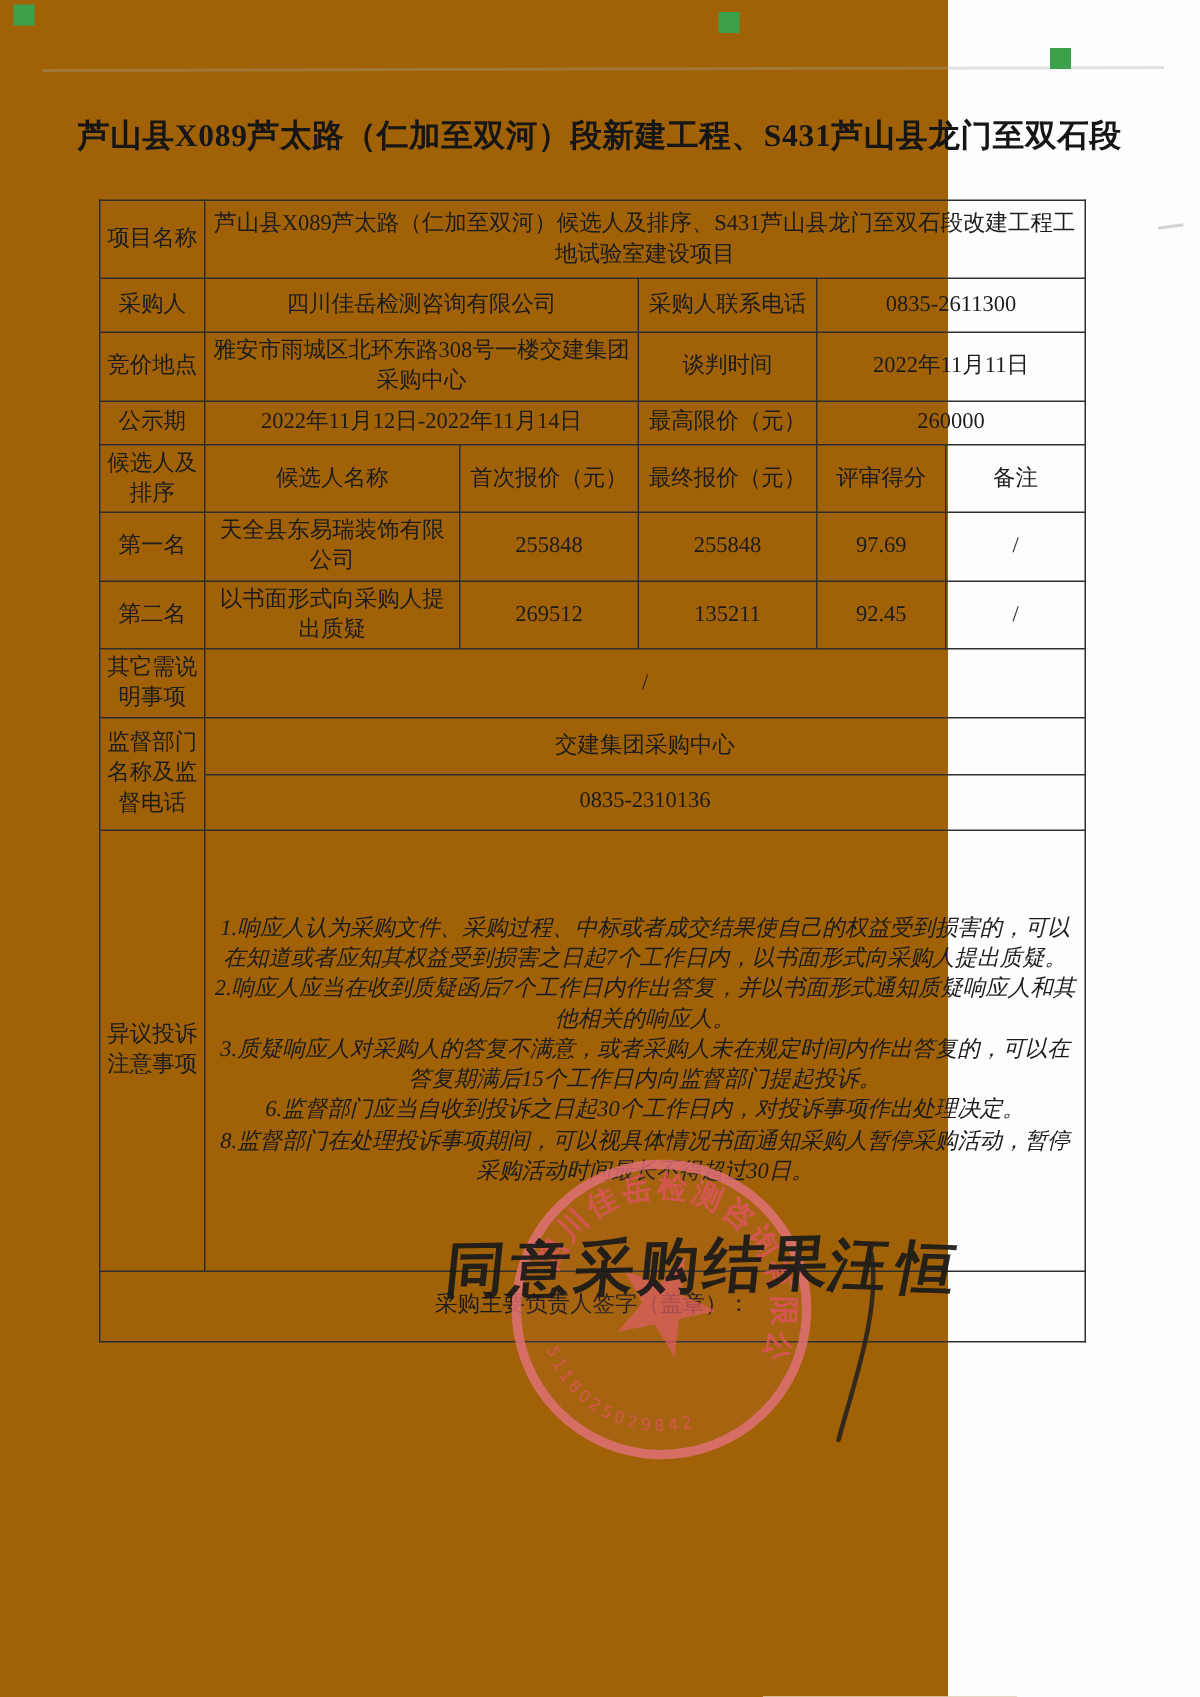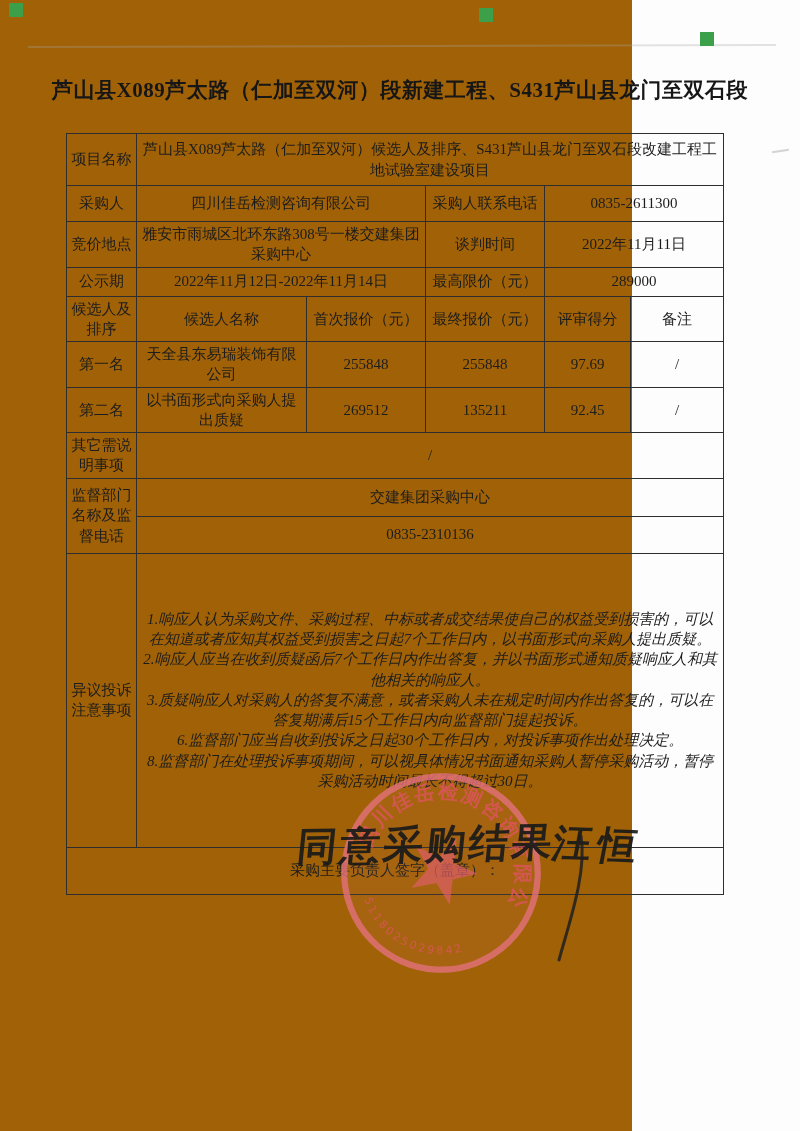--- a/index.html
+++ b/index.html
@@ -107,21 +107,21 @@
       <tr style="height:42px">
         <td>竞价地点</td>
         <td colspan="2">雅安市雨城区北环东路308号一楼交建集团采购中心</td>
         <td>谈判时间</td>
         <td colspan="2">2022年11月11日</td>
       </tr>
       <tr style="height:29px">
         <td>公示期</td>
         <td colspan="2">2022年11月12日-2022年11月14日</td>
         <td>最高限价（元）</td>
-        <td colspan="2">289000</td>
+        <td colspan="2">260000</td>
       </tr>
       <tr style="height:36px">
         <td>候选人及排序</td>
         <td>候选人名称</td>
         <td>首次报价（元）</td>
         <td>最终报价（元）</td>
         <td>评审得分</td>
         <td>备注</td>
       </tr>
       <tr style="height:40px">

